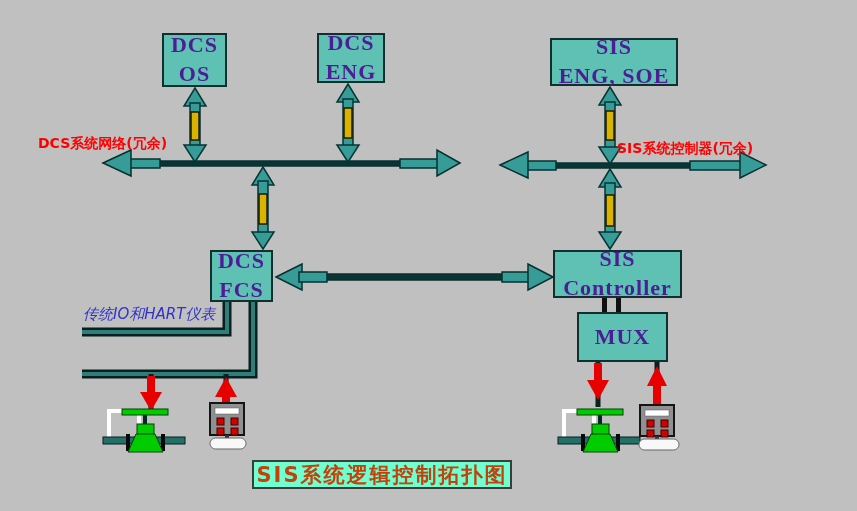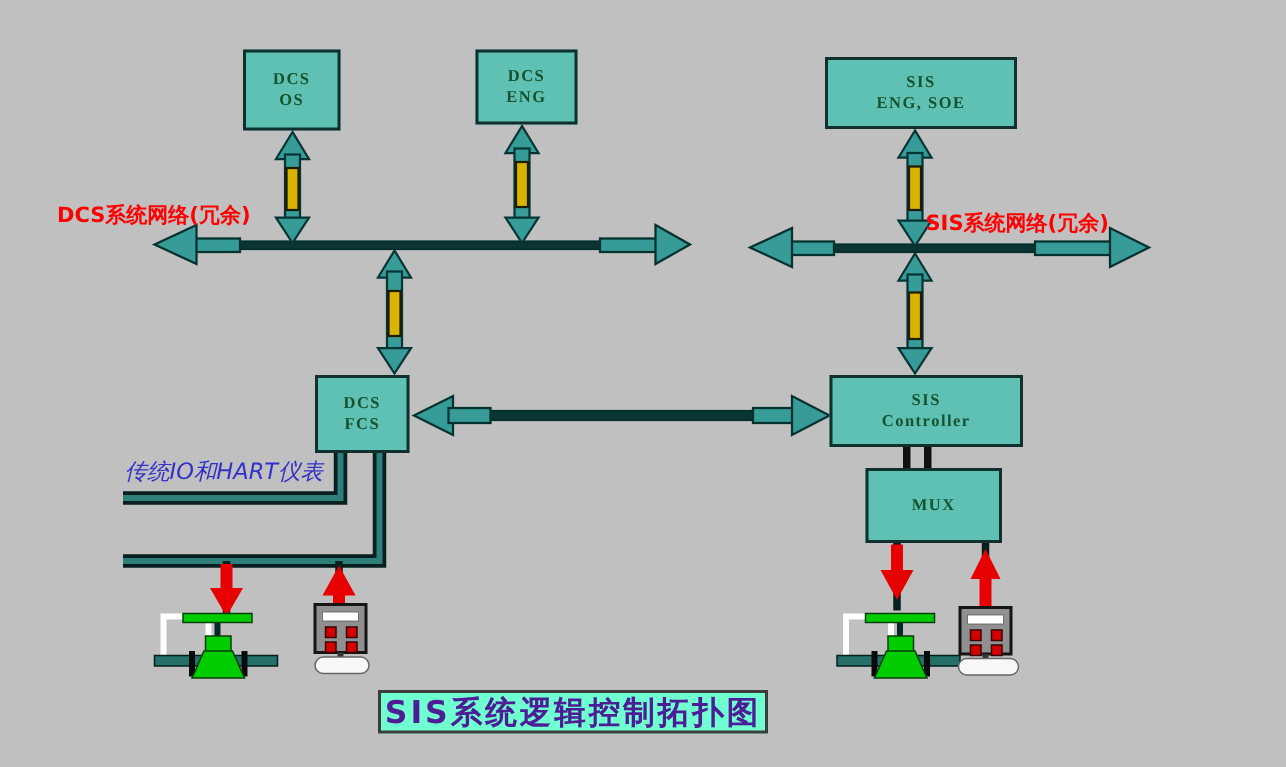--- a/index.html
+++ b/index.html
@@ -8,34 +8,34 @@
     position:relative;width:857px;height:511px;background:#C0C0C0;
     overflow:hidden;margin:0 auto;
   }
   .layer{position:absolute;left:0;top:0;width:857px;height:511px;}
   .node{
     position:absolute;background:#5FC0B4;border:2px solid #10302e;
     display:flex;align-items:center;justify-content:center;
     box-sizing:border-box;z-index:3;
   }
   .node-label{
-    white-space:pre-line;text-align:center;color:#14532d;
+    white-space:pre-line;text-align:center;color:#4c1d95;
     font-family:"Liberation Serif",serif;font-weight:bold;
-    font-size:11px;line-height:1.3;letter-spacing:1px;
+    font-size:22px;line-height:1.3;letter-spacing:1px;
   }
   .lbl{position:absolute;z-index:4;white-space:nowrap;}
   .lbl-red{color:#FF0000;font-weight:bold;font-size:14px;font-family:"DejaVu Sans",sans-serif;}
   .lbl-blue{color:#3232C8;font-size:15px;font-family:"DejaVu Sans",sans-serif;}
   .title-box{
     position:absolute;left:252px;top:460px;width:260px;height:29px;
     background:#70FFD0;border:2px solid #3c3c3c;box-sizing:border-box;
     display:flex;align-items:center;justify-content:center;z-index:5;
   }
   .title-text{
-    color:#4c1d95;font-weight:bold;font-size:21px;letter-spacing:2px;
+    color:#c2410c;font-weight:bold;font-size:21px;letter-spacing:2px;
     font-family:"DejaVu Sans",sans-serif;white-space:nowrap;
   }
   svg{position:absolute;left:0;top:0;z-index:1;}
 </style>
 </head>
 <body>
 
 <div class="canvas">
 
   <svg class="layer" width="857" height="511" viewBox="0 0 857 511">
@@ -196,20 +196,20 @@
   </div>
   <div class="node" style="left:553px;top:250px;width:129px;height:48px;">
     <span class="node-label">SIS
 Controller</span>
   </div>
   <div class="node" style="left:577px;top:312px;width:91px;height:50px;">
     <span class="node-label">MUX</span>
   </div>
 
   <div class="lbl lbl-red" style="left:38px;top:135px;">DCS系统网络(冗余)</div>
-  <div class="lbl lbl-red" style="left:617px;top:140px;">SIS系统网络(冗余)</div>
+  <div class="lbl lbl-red" style="left:617px;top:140px;">SIS系统控制器(冗余)</div>
   <div class="lbl lbl-blue" style="left:83px;top:305px;font-style:italic;">传统IO和HART仪表</div>
 
   <div class="title-box">
     <span class="title-text">SIS系统逻辑控制拓扑图</span>
   </div>
 
 </div>
 
 </body></html>

